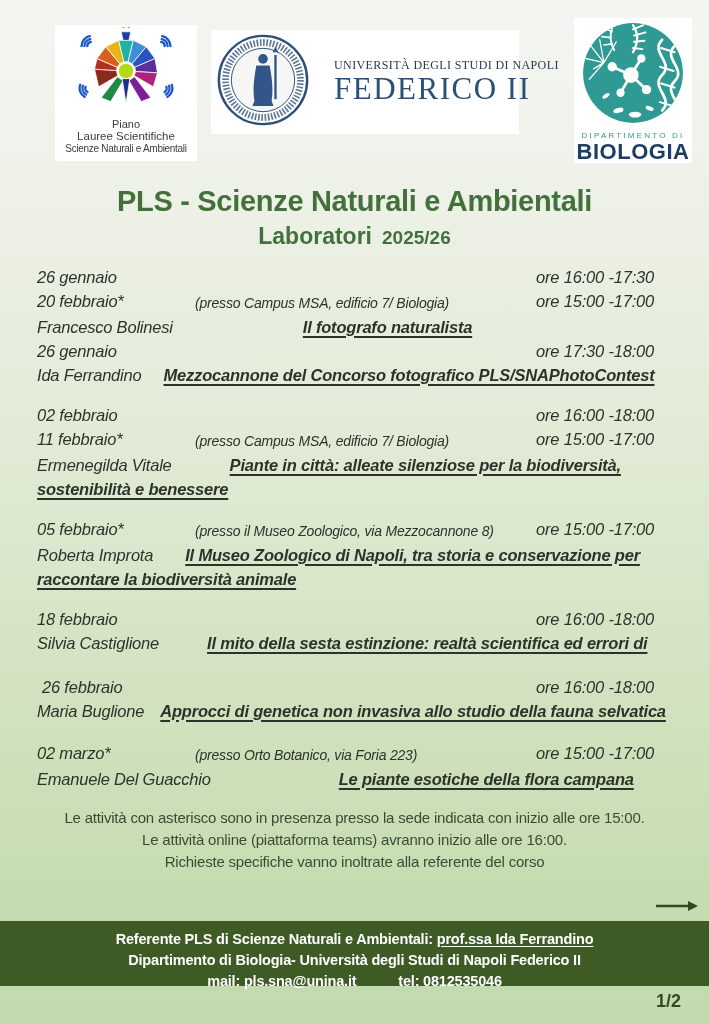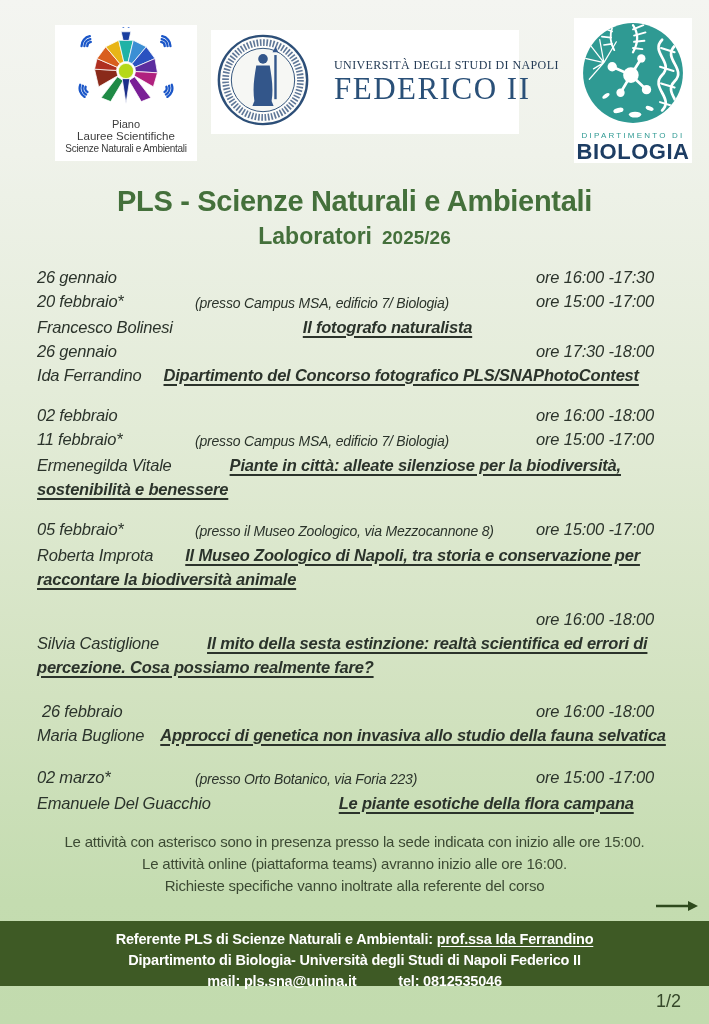--- a/index.html
+++ b/index.html
@@ -45,21 +45,21 @@
   .notes{text-align:center;font-size:15px;line-height:22px;color:#3c4a33;letter-spacing:-0.2px;}
   
   .next-arrow{position:absolute;top:898px;right:10px;cursor:pointer;}
   .band{
     position:absolute;left:0;top:921px;width:709px;height:65px;box-sizing:border-box;
     background:#3e5a25;color:#ffffff;text-align:center;font-weight:bold;
     font-size:14.5px;line-height:21px;padding-top:8px;letter-spacing:-0.2px;
   }
   .band .lnk{text-decoration:underline;text-underline-offset:2px;}
   .band .gap{display:inline-block;width:42px;}
-  .pnum{position:absolute;top:991px;right:28px;font-size:18px;font-weight:normal;color:#36482a;}
+  .pnum{position:absolute;top:991px;right:28px;font-size:18px;font-weight:bold;color:#36482a;}
 </style>
 </head>
 <body>
 
 <div class="page">
 
   <div class="logo-box logo-pls">
     <span>
       <svg width="96" height="88" viewBox="0 0 100 92" style="margin-top:2px;">
         <defs>
@@ -184,21 +184,21 @@
       </div>
       <p class="talk">
         <span class="name">Francesco Bolinesi</span><span class="sp" style="width:130px"></span><span class="ttl">Il fotografo naturalista</span>
       </p>
       <div class="slot">
         <span class="date">26 gennaio</span>
         <span class="loc"></span>
         <span class="time">ore 17:30 -18:00</span>
       </div>
       <p class="talk">
-        <span class="name">Ida Ferrandino</span><span class="sp" style="width:22px"></span><span class="ttl">Dipartimento del Concorso fotografico PLS/SNAPhotoContest</span>
+        <span class="name">Ida Ferrandino</span><span class="sp" style="width:22px"></span><span class="ttl">Mezzocannone del Concorso fotografico PLS/SNAPhotoContest</span>
       </p>
     </div>
 
     <div class="blk">
       <div class="slot">
         <span class="date">02 febbraio</span>
         <span class="loc"></span>
         <span class="time">ore 16:00 -18:00</span>
       </div>
       <div class="slot">
@@ -219,26 +219,26 @@
         <span class="time">ore 15:00 -17:00</span>
       </div>
       <p class="talk">
         <span class="name">Roberta Improta</span><span class="sp" style="width:32px"></span><span class="ttl">Il Museo Zoologico di Napoli, tra storia e conservazione per</span>
         <span class="ttl cont">raccontare la biodiversità animale</span>
       </p>
     </div>
 
     <div class="blk blk-b4">
       <div class="slot">
+        <span class="date">18 febbraio</span>
         <span class="loc"></span>
         <span class="time">ore 16:00 -18:00</span>
       </div>
       <p class="talk">
         <span class="name">Silvia Castiglione</span><span class="sp" style="width:48px"></span><span class="ttl">Il mito della sesta estinzione: realtà scientifica ed errori di</span>
-        <span class="ttl cont">percezione. Cosa possiamo realmente fare?</span>
       </p>
     </div>
 
     <div class="blk blk-b5">
       <div class="slot">
         <span class="date pad4">26 febbraio</span>
         <span class="loc"></span>
         <span class="time">ore 16:00 -18:00</span>
       </div>
       <p class="talk">

